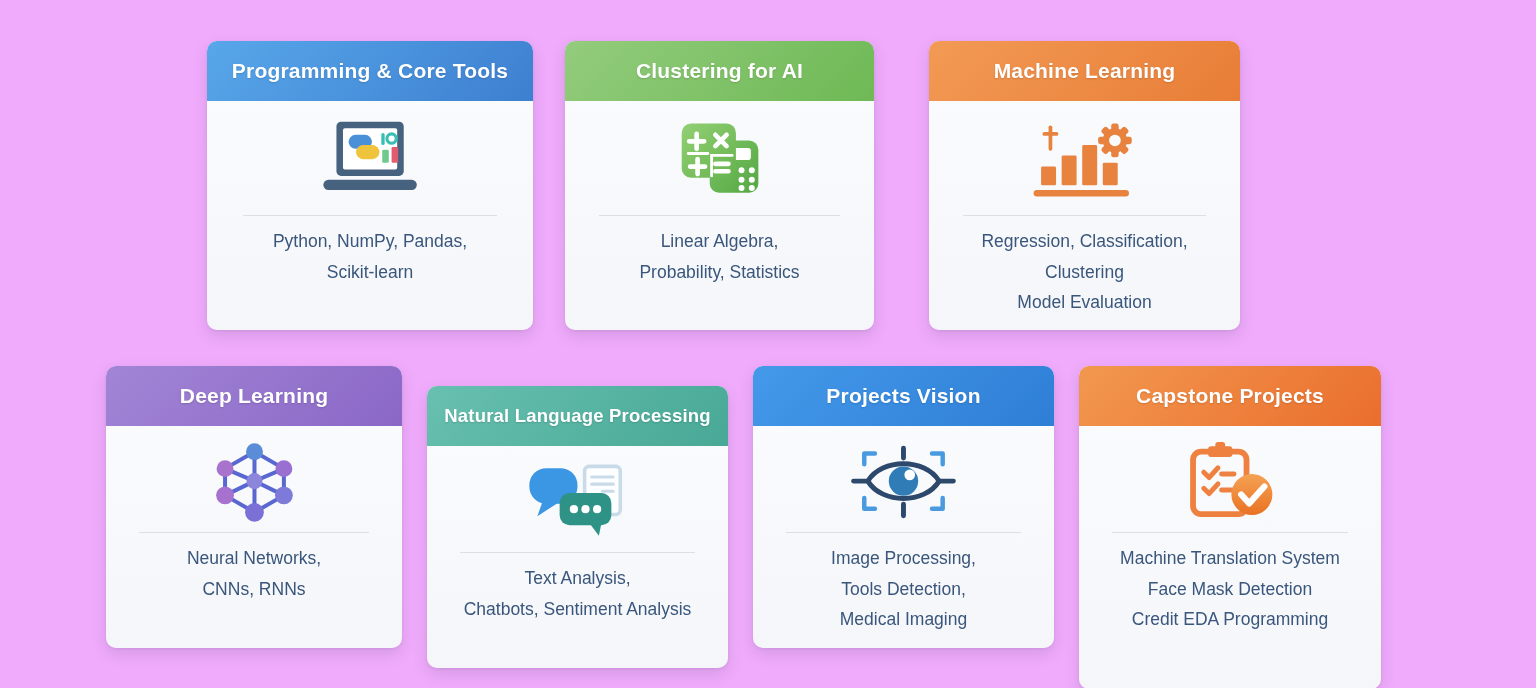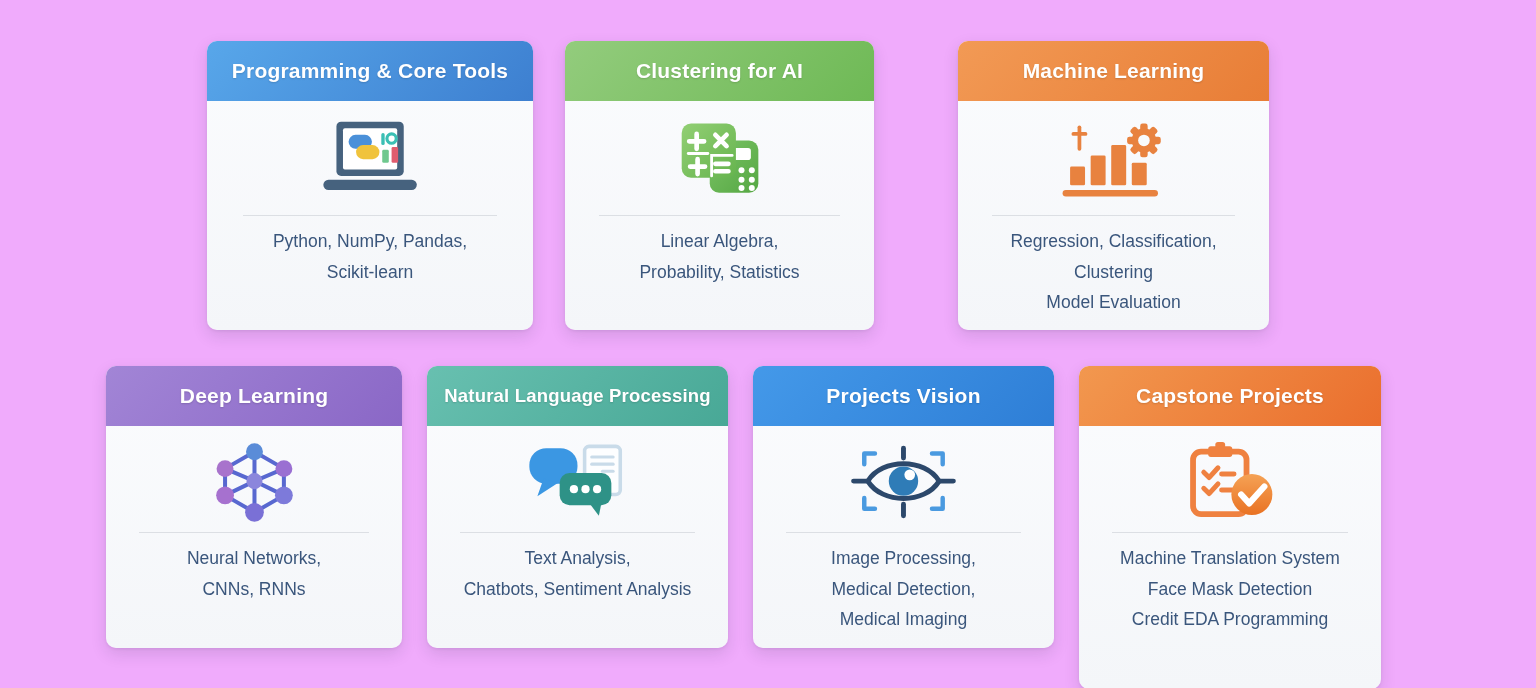--- a/index.html
+++ b/index.html
@@ -132,21 +132,21 @@
     </g>
   </svg>
         </div>
       <div class="divider"></div>
       <div class="topics">
           <div>Linear Algebra,</div>
           <div>Probability, Statistics</div>
         </div>
     </div>
   </div>
-    <div class="card" style="left: 958px; top: 41px; width: 311px; height: 289px;">
+    <div class="card" style="left: 929px; top: 41px; width: 311px; height: 289px;">
     <div class="card-header" style="background: linear-gradient(135deg, rgb(242, 154, 85), rgb(232, 125, 54));">
       <div class="card-title" style="font-size: 21px;">Machine Learning</div>
     </div>
     <div class="card-body">
       <div class="icon-wrap">
           <svg viewBox="0 0 120 92" xmlns="http://www.w3.org/2000/svg">
     <g fill="#e8823f">
       <rect x="14" y="52" width="16" height="20" rx="1.5"></rect>
       <rect x="36" y="40" width="16" height="32" rx="1.5"></rect>
       <rect x="58" y="29" width="16" height="43" rx="1.5"></rect>
@@ -207,21 +207,21 @@
     <circle cx="60" cy="45" r="9" fill="#8b86dc"></circle>
   </svg>
         </div>
       <div class="divider"></div>
       <div class="topics">
           <div>Neural Networks,</div>
           <div>CNNs, RNNs</div>
         </div>
     </div>
   </div>
-    <div class="card compact" style="left: 427px; top: 366px; width: 301px; height: 282px;">
+    <div class="card compact" style="left: 427px; top: 386px; width: 301px; height: 282px;">
     <div class="card-header" style="background: linear-gradient(135deg, rgb(104, 192, 176), rgb(72, 168, 150));">
       <div class="card-title" style="font-size: 18.5px;">Natural Language Processing</div>
     </div>
     <div class="card-body">
       <div class="icon-wrap">
           <svg viewBox="0 0 120 92" xmlns="http://www.w3.org/2000/svg">
     <rect x="68" y="6" width="40" height="54" rx="5" fill="#fdfeff" stroke="#c9dbe9" stroke-width="4"></rect>
     <g stroke="#c9dbe9" stroke-width="3.5" stroke-linecap="round">
       <path d="M76 18 H100"></path>
               <path d="M76 26 H100"></path>
@@ -265,21 +265,21 @@
       <path d="M60 8 V19"></path>
               <path d="M60 71 V84"></path>
     </g>
     <circle cx="60" cy="45" r="16.5" fill="#2f7cb7"></circle>
     <circle cx="67" cy="38" r="6" fill="#ffffff"></circle>
   </svg>
         </div>
       <div class="divider"></div>
       <div class="topics">
           <div>Image Processing,</div>
-          <div>Medical Detection,</div>
+          <div>Tools Detection,</div>
           <div>Medical Imaging</div>
         </div>
     </div>
   </div>
     <div class="card compact" style="left: 1079px; top: 366px; width: 302px; height: 323px;">
     <div class="card-header" style="background: linear-gradient(135deg, rgb(242, 152, 79), rgb(234, 110, 45));">
       <div class="card-title" style="font-size: 21px;">Capstone Projects</div>
     </div>
     <div class="card-body">
       <div class="icon-wrap">

